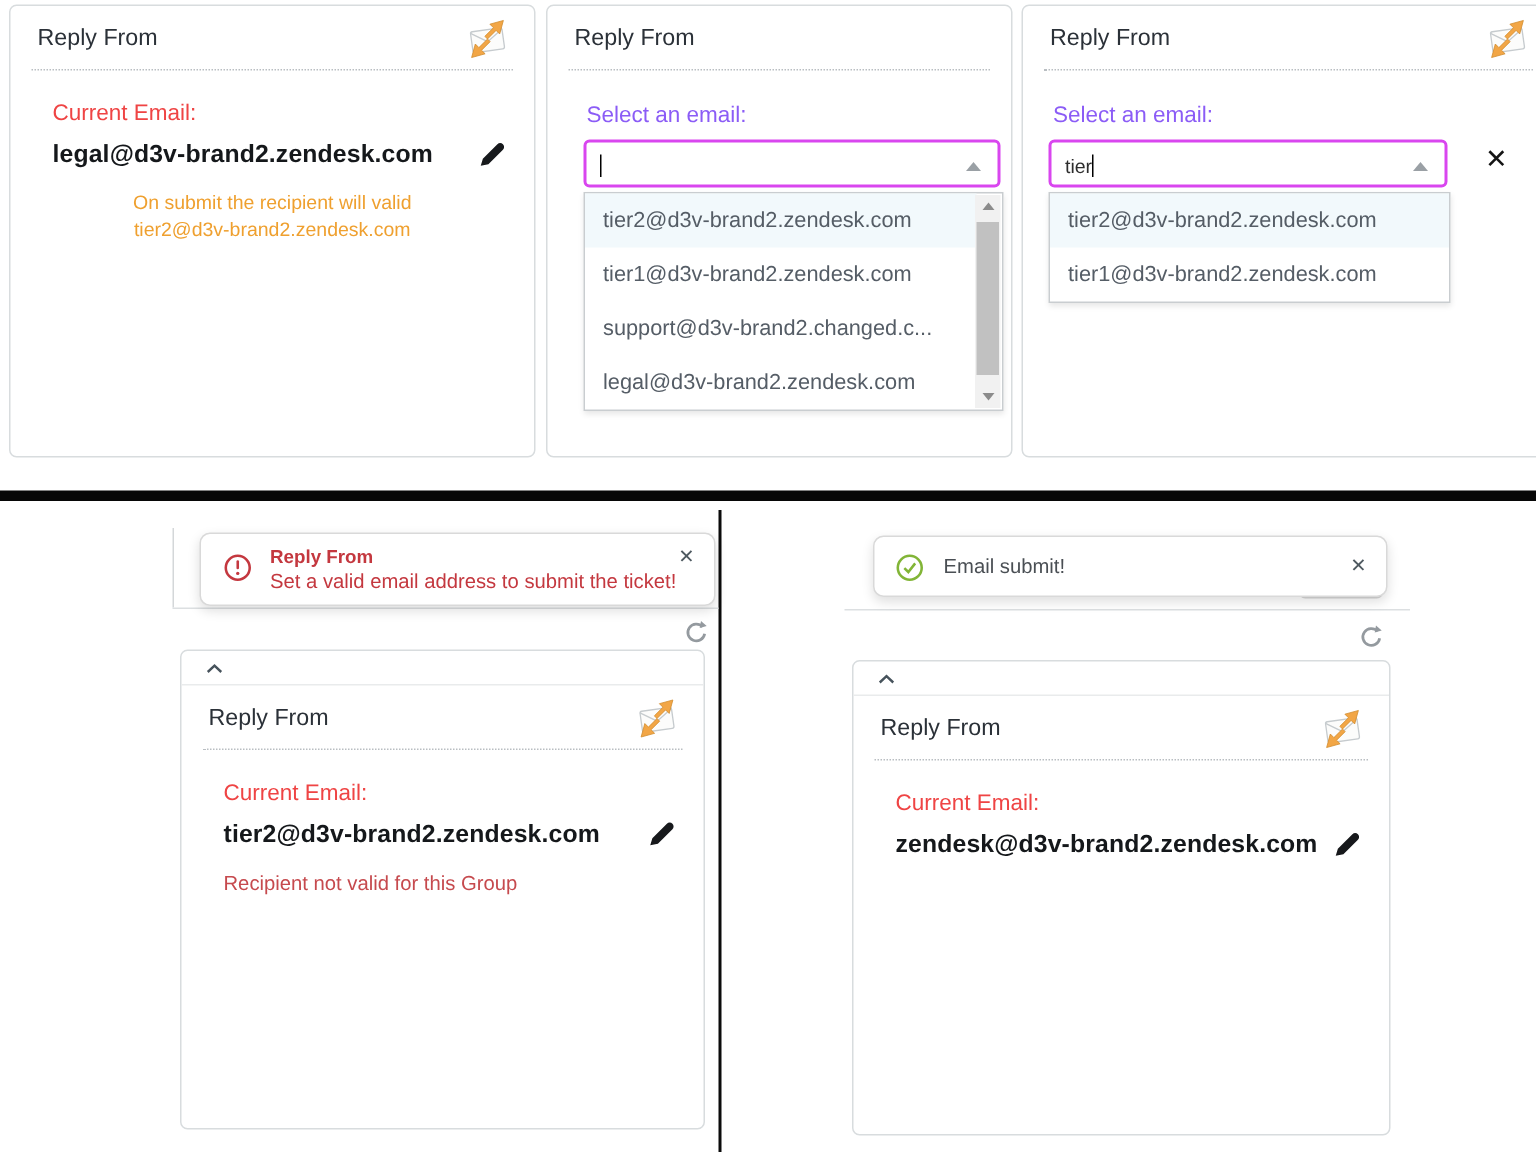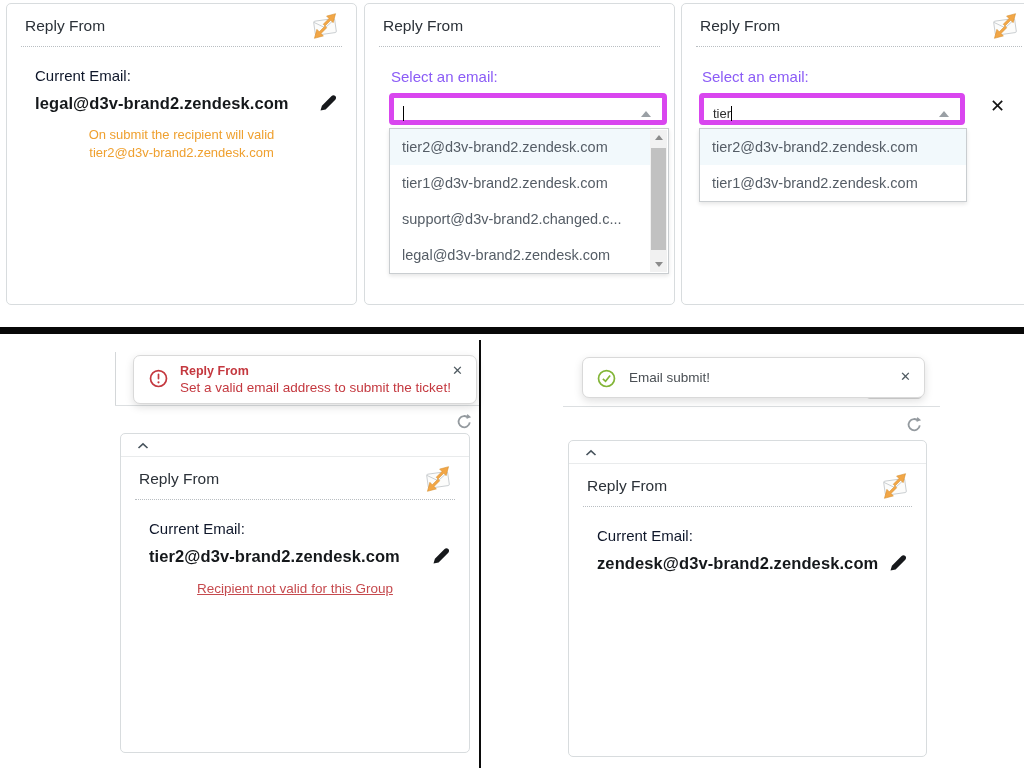--- a/index.html
+++ b/index.html
@@ -8,30 +8,30 @@
   .stage { position:relative; width:1024px; height:768px;border-radius:28px; }
 
   
   .panel { position:absolute; background:#fff; border:1px solid #d8dcde; border-radius:5px; }
   .head-wrap { margin:0 14px; height:43px; display:flex; align-items:center;
                justify-content:space-between; border-bottom:1px dotted #b9bec2; padding:2px 2px 0 4px; }
   .panel-title { font-size:15.5px; color:#2b3138; }
   .env-icon { width:30px; height:34px; flex:0 0 auto; }
 
   .body-pad { padding:20px 14px 0 28px; }
-  .email-label { font-size:15px; color:#0f172a; margin-bottom:9px; }
+  .email-label { font-size:15px; color:#ef4444; margin-bottom:9px; }
   .email-row { display:flex; align-items:center; justify-content:space-between; padding-right:4px; }
   .email-bold { font-size:16.5px; font-weight:700; color:#15181b; letter-spacing:.1px; }
   .pencil-btn { width:20px; height:20px; cursor:pointer; flex:0 0 auto; }
   .notice-orange { margin-top:13px; text-align:center; font-size:13px; line-height:18px; color:#EFA02F; padding-right:14px; }
-  .status-red { margin-top:15px; text-align:center; font-size:13.5px; color:#C64A4E; padding-right:14px;text-decoration:underline; }
+  .status-red { margin-top:15px; font-size:13.5px; color:#C64A4E; padding-right:14px; }
 
   
   .select-label { position:absolute; font-size:15px; color:#8b5cf6; }
-  .combo { position:absolute; height:32px; border:5px solid #d946ef; border-radius:4px; background:#fff; }
+  .combo { position:absolute; height:32px; border:2px solid #d946ef; border-radius:4px; background:#fff; }
   .combo-text { position:absolute; left:9px; top:8px; font-size:13px; color:#2d2d2d; }
   .caret { display:inline-block; width:1px; height:15px; background:#000; vertical-align:text-bottom; }
   .tri-up { position:absolute; right:11px; top:13px; width:0; height:0;
             border-left:5px solid transparent; border-right:5px solid transparent; border-bottom:6px solid #9aa0a5; }
   .dropdown { position:absolute; background:#fff; border:1px solid #c9cdd0; box-shadow:0 2px 4px rgba(0,0,0,.10); }
   .dd-item { height:36px; line-height:36px; padding-left:12px; font-size:14.5px; color:#555d66;
              white-space:nowrap; overflow:hidden; cursor:pointer; }
   .dd-item.sel { background:#F2F9FC; }
   
   .sb { position:absolute; top:1px; right:1px; bottom:1px; width:17px; background:#f1f1f1; }

